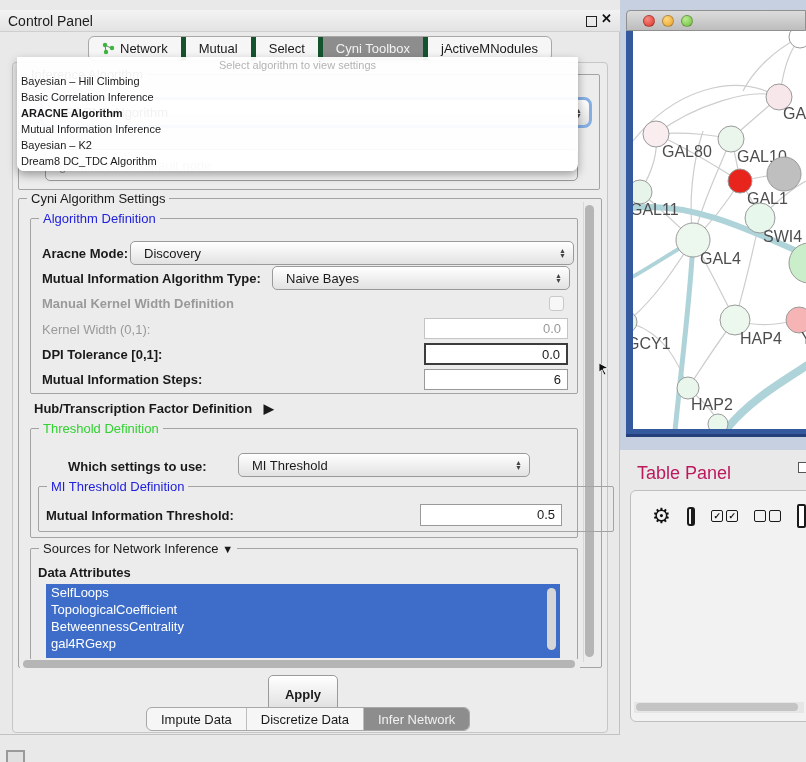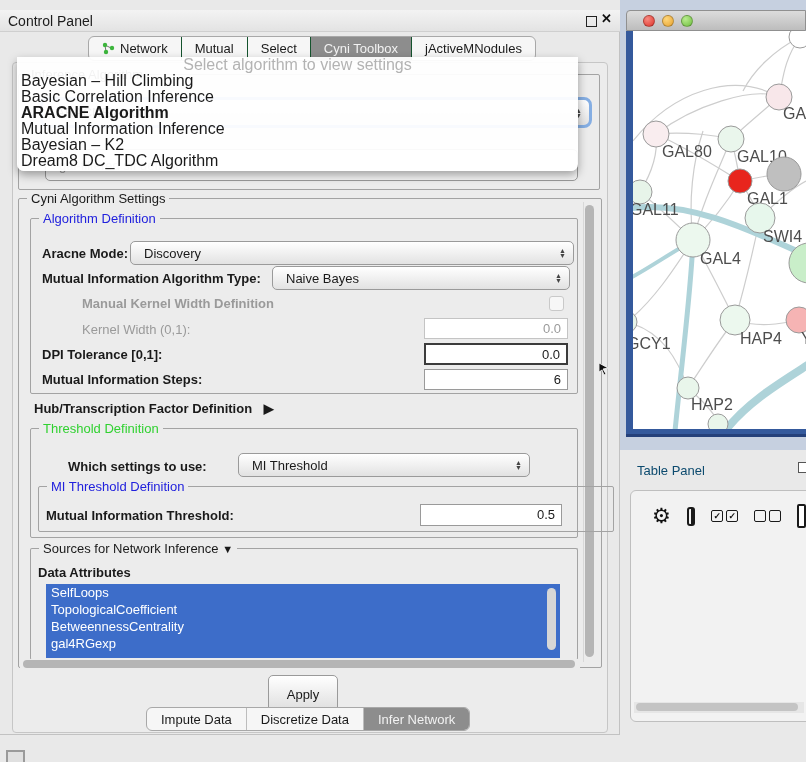--- a/index.html
+++ b/index.html
@@ -8,48 +8,48 @@
        background:#e9e9e9;}
   .abs{position:absolute;}
   
   .cp{left:0;top:10px;width:620px;height:725px;background:#e9e9e9;border:1px solid #c2c2c2;border-left:none;box-sizing:border-box;}
   .cp-titlebar{left:0;top:10px;width:620px;height:21px;background:linear-gradient(#f3f3f3,#e3e3e3);border-bottom:1px solid #cfcfcf;}
   .cp-title{left:8px;top:13px;font-size:14px;color:#1c1c1c;}
   .float-box{left:586px;top:16px;width:9px;height:9px;border:1.5px solid #222;}
   .close-x{left:601px;top:11px;font-size:13px;font-weight:bold;color:#111;}
   
   .tabbar{left:88px;top:36px;height:23px;display:flex;border:1px solid #a8a8a8;border-radius:6px;background:#f6f6f6;overflow:hidden;}
-  .tab{display:flex;align-items:center;gap:5px;padding:0 13px;border-right:1px solid #14532d;color:#1a1a1a;white-space:nowrap;}
+  .tab{display:flex;align-items:center;gap:5px;padding:0 13px;border-right:5px solid #14532d;color:#1a1a1a;white-space:nowrap;}
   .tab:last-child{border-right:none;justify-content:flex-end;}
   .tab.sel{background:#8d8d8d;color:#f2f2f2;}
   .netico{width:13px;height:13px;display:inline-block;}
   
   .content{left:12px;top:62px;width:596px;height:671px;background:#ececec;border:1px solid #c6c6c6;border-radius:4px;box-sizing:border-box;}
   
   .group{position:absolute;border:1px solid #a3a3a3;border-radius:2px;box-sizing:border-box;}
   .gtitle{position:absolute;top:-8px;left:8px;background:#ececec;padding:0 4px;font-size:13px;white-space:nowrap;}
   .blue{color:#2121dd;} .green{color:#30d130;} .black{color:#1a1a1a;}
   .lbl{position:absolute;font-weight:bold;white-space:nowrap;}
-  .lbl.dis{color:#9a9a9a;margin-left:40px;}
+  .lbl.dis{color:#9a9a9a;}
   
   .combo{position:absolute;display:flex;align-items:center;background:linear-gradient(#ffffff,#e2e2e2);border:1px solid #9a9a9a;border-radius:5px;box-sizing:border-box;padding-left:13px;}
   .combo .stp{margin-left:auto;margin-right:7px;display:flex;flex-direction:column;line-height:5px;font-size:7px;color:#444;}
   .field{position:absolute;background:#fff;border:1px solid #9a9a9a;box-sizing:border-box;text-align:right;padding:2px 6px 0 0;font-size:13px;}
   .field.dis{border-color:#c4c4c4;color:#9a9a9a;}
   .field.dark{border:2px solid #3c3c3c;}
   .chk{position:absolute;width:13px;height:13px;border:1px solid #c9c9c9;background:#f7f7f7;border-radius:3px;}
   
   .vtrack{position:absolute;width:12px;background:#ececec;border-left:1px solid #d8d8d8;}
   .vthumb{position:absolute;width:9px;background:#b5b5b5;border-radius:5px;}
   .htrack{position:absolute;height:11px;background:#ececec;}
   .hthumb{position:absolute;height:8px;background:#b5b5b5;border-radius:5px;}
   
   .popup{left:17px;top:57px;width:561px;height:114px;background:rgba(255,255,255,0.94);
          border-radius:0 0 7px 7px;box-shadow:0 4px 10px rgba(0,0,0,0.35);z-index:30;}
-  .pop-item{height:16px;line-height:16px;padding-left:4px;font-size:16px;white-space:nowrap;}
+  .pop-item{height:16px;line-height:16px;padding-left:4px;font-size:11px;white-space:nowrap;}
   .pop-item.ph{color:#b3b3b3;text-align:center;padding-left:0;}
   .pop-item.b{font-weight:bold;}
   
   .attrlist{left:46px;top:584px;width:514px;height:74px;background:#3d6dc9;overflow:hidden;}
   .attr-item{height:17px;line-height:17px;color:#fff;padding-left:5px;font-size:13px;background:#3d6dc9;}
   .attr-scroll{position:absolute;right:4px;top:4px;width:9px;height:62px;background:#d6d6d6;border-radius:5px;}
   
   .btn{position:absolute;display:flex;align-items:center;justify-content:center;
        background:linear-gradient(#ffffff,#dddddd);border:1px solid #9a9a9a;border-radius:5px;box-sizing:border-box;}
   .btabs{left:146px;top:707px;height:22px;display:flex;border:1px solid #a8a8a8;border-radius:6px;background:#f6f6f6;overflow:hidden;position:absolute;}
@@ -57,21 +57,21 @@
   .btab:last-child{border-right:none;}
   .btab.sel{background:#8d8d8d;color:#f2f2f2;}
   
   .desktop{left:620px;top:0;width:186px;height:450px;background:#c6d0e0;}
   .netwin{left:626px;top:10px;width:180px;height:427px;}
   .nw-titlebar{position:absolute;left:0;top:0;width:180px;height:21px;background:linear-gradient(#dcdcdc,#bdbdbd);border:1px solid #909090;border-radius:4px 0 0 0;box-sizing:border-box;display:flex;align-items:center;gap:7px;padding-left:16px;}
   .light{width:12px;height:12px;border-radius:50%;box-sizing:border-box;border:1px solid rgba(0,0,0,0.25);}
   .nw-body{position:absolute;left:0;top:21px;width:180px;height:406px;background:#34599c;box-shadow:inset 0 -3px 0 #24407a;}
   .nw-canvas{position:absolute;left:7px;top:0;width:173px;height:398px;background:#fff;overflow:hidden;}
   .tp-title{left:620px;top:450px;width:186px;height:38px;background:#e9e9e9;}
-  .tp-title span{position:absolute;left:17px;top:13px;font-size:13px;color:#0c4a6e;}
+  .tp-title span{position:absolute;left:17px;top:13px;font-size:18px;color:#be185d;}
   .tp-float{left:798px;top:462px;width:9px;height:9px;border:1.5px solid #555;background:#fff;}
   .tp-box{left:630px;top:490px;width:190px;height:232px;background:#f2f2f2;border:1px solid #bfbfbf;border-radius:6px 0 0 6px;box-sizing:border-box;}
   .tp-toolbar{position:absolute;left:630px;top:498px;width:176px;height:36px;display:flex;align-items:center;gap:16px;padding-left:22px;box-sizing:border-box;}
   .gear{font-size:21px;color:#111;line-height:20px;}
   .paneico{width:19px;height:19px;border:2px solid #1a1a1a;border-radius:3px;position:relative;box-sizing:border-box;}
   .paneico:after{content:"";position:absolute;left:50%;top:0;bottom:0;width:2px;background:#1a1a1a;}
   .cbpair{display:flex;gap:3px;}
   .cb{width:10px;height:10px;border:1.5px solid #1a1a1a;border-radius:2px;font-size:9px;line-height:10px;text-align:center;color:#111;font-weight:bold;}
   .pageico{width:16px;height:20px;border:2px solid #1a1a1a;border-radius:2px;background:#fff;}
   .tbl-clip{position:absolute;left:634px;top:540px;width:172px;height:160px;overflow:hidden;}
@@ -208,21 +208,21 @@
   <div class="attr-item">SelfLoops</div>
       <div class="attr-item">TopologicalCoefficient</div>
       <div class="attr-item">BetweennessCentrality</div>
       <div class="attr-item">gal4RGexp</div>
       <div class="attr-scroll"></div>
     </div>
   <div class="htrack" style="left:20px;top:659px;width:560px;">
     <div class="hthumb" style="left:3px;top:1px;width:552px;"></div>
   </div>
 
-  <div class="btn" style="left:268px;top:675px;width:70px;height:38px;">
+  <div class="btn" style="left:268px;top:675px;width:70px;height:38px;font-weight:bold;">
     <span>Apply</span>
   </div>
   <div class="btabs" id="bottom-tabs">
       <div class="btab">Impute Data</div>
       <div class="btab">Discretize Data</div>
       <div class="btab sel">Infer Network</div>
     </div>
 
   <div class="abs" style="left:6px;top:750px;width:15px;height:12px;border:2px solid #9a9a9a;background:#e0e0e0;"></div>
 

